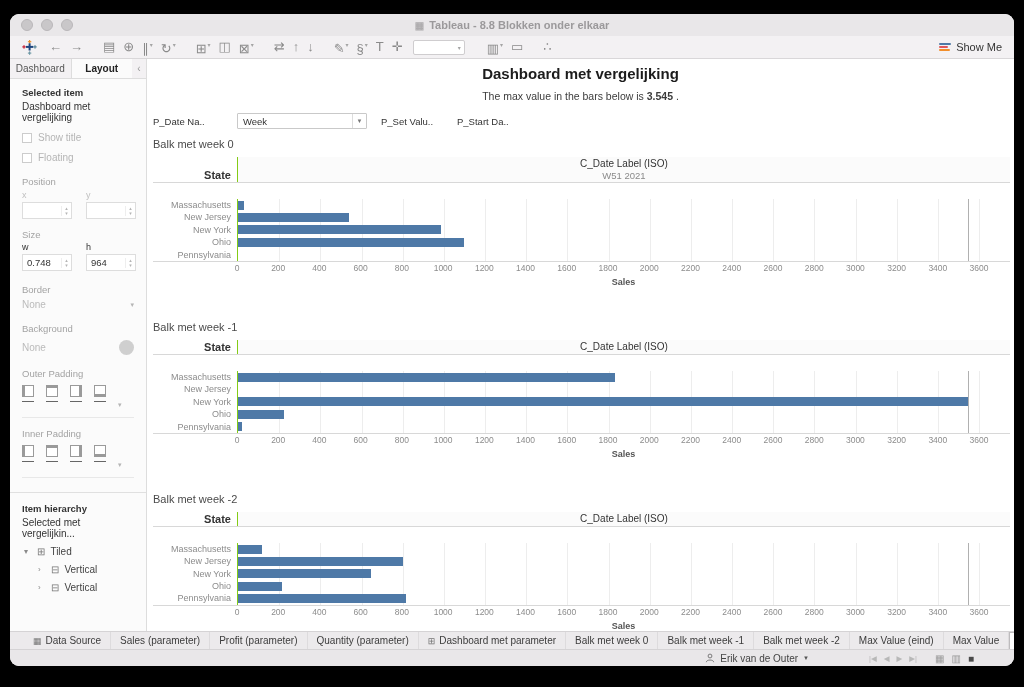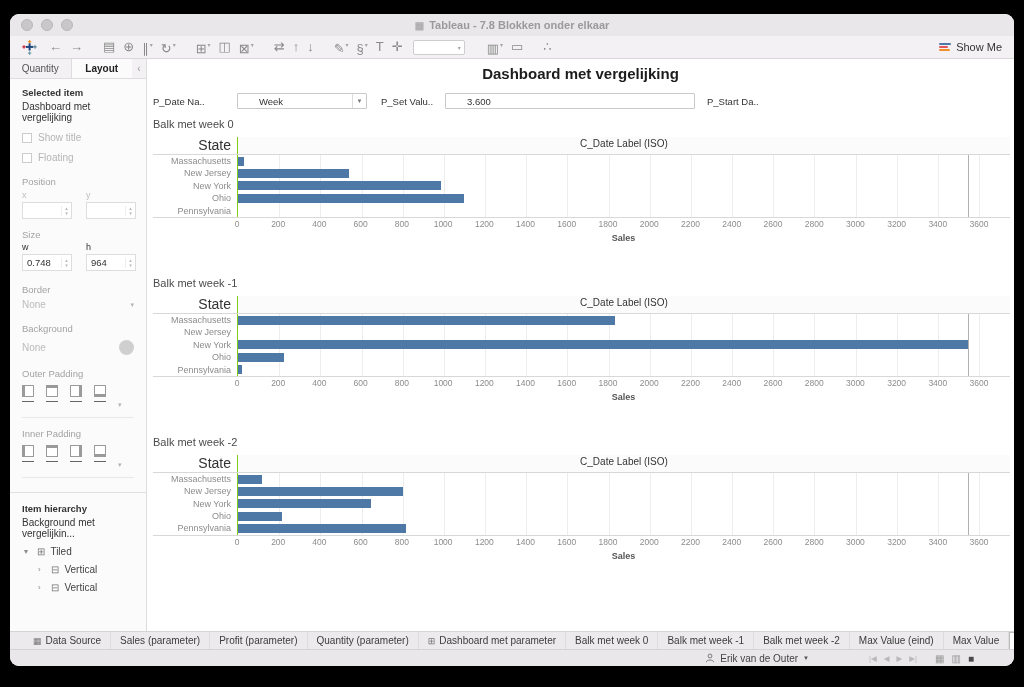--- a/index.html
+++ b/index.html
@@ -71,38 +71,38 @@
   .treerow .tic { color:#777; font-size:10px; }
   .ind1 { padding-left:2px; } .ind2 { padding-left:16px; }
 
   
   .canvas { flex:1; background:#fff; position:relative; overflow:hidden; padding-top:6px; }
   .dash-title { text-align:center; font-size:15px; font-weight:700; color:#1c1c1c; }
   .dash-sub { text-align:center; font-size:10.5px; color:#3c3c3c; margin-top:8px; }
   .param-row { display:flex; align-items:center; margin-top:11px; padding-left:6px; }
   .p-label { font-size:9.5px; color:#333; }
   .p-ctl { height:16px; border:1px solid #c9c9c9; background:#fff; display:flex; align-items:center;
-           font-size:9.5px; color:#333; padding-left:21px; border-radius:1px; }
+           font-size:9.5px; color:#333; padding-left:5px; border-radius:1px; }
   .p-ctl .dd { margin-left:auto; width:14px; align-self:stretch; border-left:1px solid #ddd;
                display:flex; align-items:center; justify-content:center; font-size:6px; color:#777; }
 
   
   .chart { margin-left:6px; margin-right:4px; }
   .chart + .chart { margin-top:34px; }
   .chart:first-child { margin-top:9px; }
   .chart-title { font-size:11px; color:#4a4a4a; }
-  .crow { display:flex; }
+  .crow { display:flex;margin-top:16px; }
   .lcol { width:84px; flex:0 0 auto; }
   .pcol { flex:1; position:relative; border-left:1px solid #84cc16; }
   .chart-head { margin-top:7px; border-bottom:1px solid #d8d8d8; }
   .chart-head .pcol { background:#fbfbfb; text-align:center; padding:1px 0; }
   .ch-h { font-size:10px; color:#333; line-height:12px; }
   .ch-v { font-size:9.5px; color:#8a8a8a; line-height:11px; }
   .state { display:flex; align-items:flex-end; justify-content:flex-end; padding:0 6px 1px 0;
-           font-size:14px; font-weight:400; color:#333; }
+           font-size:11px; font-weight:700; color:#333; }
   .chart-body { border-bottom:1px solid #d8d8d8; }
   .rowlab { height:12.4px; line-height:12.4px; text-align:right; padding-right:6px; font-size:9px; color:#8c8c8c;
             white-space:nowrap; }
   .pane-row { height:12.4px; display:flex; align-items:center; position:relative; }
   .bar { height:9px; }
   .gridline { position:absolute; top:0; bottom:0; width:1px; background:#ededed; }
   .refline { position:absolute; top:0; bottom:0; width:1px; background:#b0b0b0; }
   .chart-axis { margin-top:1px; }
   .axis-area { position:relative; height:11px; border-left:none; }
   .tick { position:absolute; top:0; transform:translateX(-50%); font-size:8.5px; color:#8c8c8c; }
@@ -132,21 +132,21 @@
 <div class="window">
 
   <div class="titlebar">
     <div class="lights">
       <span class="light"></span>
       <span class="light"></span>
       <span class="light"></span>
     </div>
     <div class="wtitle">
       <span class="doc-ic">▦</span>
-      <span>Tableau - 7.8 Blokken onder elkaar</span>
+      <span>Tableau - 8.8 Blokken onder elkaar</span>
     </div>
   </div>
 
   <div class="toolbar">
     <span class="logo">
       <svg width="15" height="15" viewBox="0 0 15 15">
         <rect x="7" y="0" width="1.2" height="3.4" fill="#eb912c"></rect>
           <rect x="5.9" y="1.1" width="3.4" height="1.2" fill="#eb912c"></rect>
         <rect x="1.4" y="5.2" width="1.2" height="3.4" fill="#c72035"></rect>
           <rect x="0.3" y="6.3" width="3.4" height="1.2" fill="#c72035"></rect>
@@ -189,21 +189,21 @@
         <i style="width:11px;background:#f28e2b"></i>
       </span>
       <span>Show Me</span>
     </div>
   </div>
 
   <div class="content">
 
     <aside class="sidebar">
       <div class="sb-tabs">
-        <div class="sb-tab">Quantity</div>
+        <div class="sb-tab">Dashboard</div>
         <div class="sb-tab active">Layout</div>
         <div class="sb-collapse">‹</div>
       </div>
       <div class="sb-body">
         <div class="sb-h">Selected item</div>
         <div class="sb-v">Dashboard met vergelijking</div>
 
         <div class="cbrow">
           <span class="cb"></span>
           <span>Show title</span>
@@ -312,62 +312,63 @@
           <span class="padcell">
               <span class="padbox b"></span>
               <span class="dash"></span>
             </span>
           <span class="padchev">▾</span>
         </div>
         <div class="padline"></div>
 
         <div class="sb-div"></div>
         <div class="sb-h" style="margin-top:10px">Item hierarchy</div>
-        <div class="sb-v">Background met vergelijkin...</div>
+        <div class="sb-v">Selected met vergelijkin...</div>
         <div class="treerow ind1">
           <span class="exp">▾</span>
           <span class="tic">⊞</span>
           <span>Tiled</span>
         </div>
         <div class="treerow ind2">
           <span class="exp">›</span>
           <span class="tic">⊟</span>
           <span>Vertical</span>
         </div>
         <div class="treerow ind2">
           <span class="exp">›</span>
           <span class="tic">⊟</span>
           <span>Vertical</span>
         </div>
       </div>
     </aside>
 
     <main class="canvas">
       <div class="dash-title">Dashboard met vergelijking</div>
+      <div class="dash-sub">
+        <span>The max value in the bars below is </span><b>3.545</b><span> .</span>
+      </div>
 
       <div class="param-row">
         <span class="p-label" style="width:84px">P_Date Na..</span>
         <span class="p-ctl" style="width:130px">
           <span>Week</span>
           <span class="dd">▼</span>
         </span>
         <span class="p-label" style="width:64px; margin-left:14px">P_Set Valu..</span>
-        <span class="p-ctl" style="width:250px">
-          <span>3.600</span>
-        </span>
         <span class="p-label" style="width:62px; margin-left:12px">P_Start Da..</span>
       </div>
 
       <div>
           <section class="chart">
             <div class="chart-title">Balk met week 0</div>
             <div class="crow chart-head">
               <div class="lcol state">State</div>
               <div class="pcol">
                 <div class="ch-h">C_Date Label (ISO)</div>
+                <div class="ch-v">W51 2021</div>
               </div>
             </div>
             <div class="crow chart-body">
               <div class="lcol">
                 <div class="rowlab">Massachusetts</div>
                 <div class="rowlab">New Jersey</div>
                 <div class="rowlab">New York</div>
                 <div class="rowlab">Ohio</div>
                 <div class="rowlab">Pennsylvania</div>
               </div>

